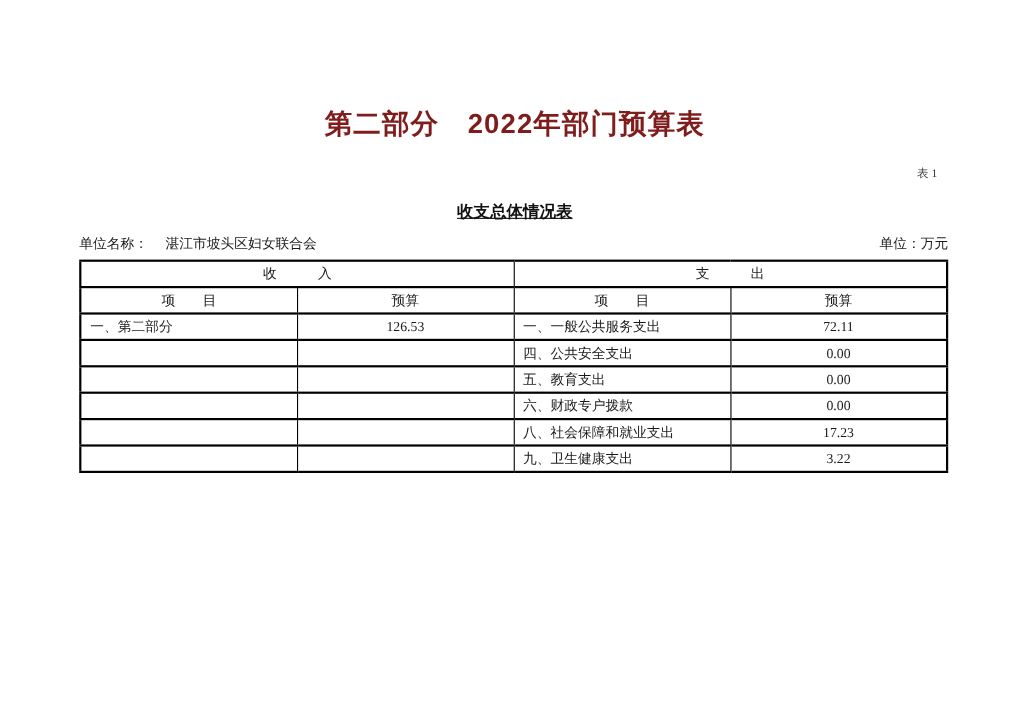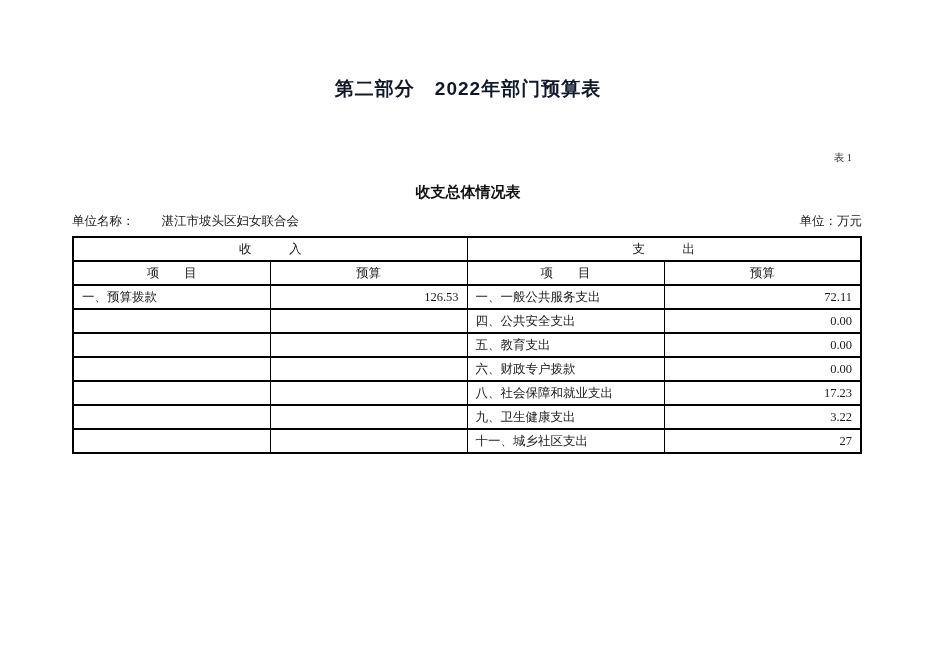--- a/index.html
+++ b/index.html
@@ -10,61 +10,62 @@
   body {
     width: 936px;
     height: 662px;
     position: relative;
     font-family: "Liberation Serif", serif;
     color: #1a1a1a;
     overflow: hidden;
   }
   .page-title {
     position: absolute;
-    top: 76px;
+    top: 96px;
     left: 0;
     width: 100%;
     text-align: center;
     font-family: "Liberation Sans", sans-serif;
     font-weight: bold;
-    font-size: 19px;
+    font-size: 25px;
     letter-spacing: 1px;
-    color: #0f172a;
+    color: #7f1d1d;
   }
   .table-label {
     position: absolute;
     top: 151px;
     right: 84px;
     font-size: 10.5px;
     color: #333;
     text-align: right;
   }
   .page-subtitle {
     position: absolute;
     top: 183px;
     left: 0;
     width: 100%;
     text-align: center;
     font-family: "Liberation Sans", sans-serif;
     font-weight: bold;
     font-size: 15px;
     color: #111;
+    text-decoration: underline;
   }
   .meta-row {
     position: absolute;
     top: 213px;
     left: 72px;
     width: 790px;
     display: flex;
     justify-content: space-between;
     align-items: flex-end;
     font-size: 12.5px;
   }
   .unit-name {
-    margin-left: 27px;
+    margin-left: 16px;
   }
   table.budget-table {
     position: absolute;
     top: 236px;
     left: 72px;
     width: 790px;
     border-collapse: collapse;
     table-layout: fixed;
     font-size: 12.5px;
     color: #1a1a1a;
@@ -85,21 +86,21 @@
     border-right: 2px solid #000;
   }
   th.section-header, th.col-header {
     text-align: center;
     padding: 0;
   }
   td.item-cell {
     text-align: left;
   }
   td.num-cell {
-    text-align: right;
+    text-align: center;
   }
 </style>
 </head>
 <body>
 
 <div class="page-title">第二部分　2022年部门预算表</div>
 
 <div class="table-label">表 1</div>
 
 <div class="page-subtitle">收支总体情况表</div>
@@ -125,21 +126,21 @@
     </tr>
     <tr>
       <th class="col-header">项　　目</th>
       <th class="col-header">预算</th>
       <th class="col-header">项　　目</th>
       <th class="col-header">预算</th>
     </tr>
   </thead>
   <tbody>
     <tr>
-      <td class="item-cell">一、预算拨款</td>
+      <td class="item-cell">一、第二部分</td>
       <td class="num-cell">126.53</td>
       <td class="item-cell">一、一般公共服务支出</td>
       <td class="num-cell">72.11</td>
     </tr>
     <tr>
       <td class="item-cell"></td>
       <td class="num-cell"></td>
       <td class="item-cell">四、公共安全支出</td>
       <td class="num-cell">0.00</td>
     </tr>
@@ -160,20 +161,14 @@
       <td class="num-cell"></td>
       <td class="item-cell">八、社会保障和就业支出</td>
       <td class="num-cell">17.23</td>
     </tr>
     <tr>
       <td class="item-cell"></td>
       <td class="num-cell"></td>
       <td class="item-cell">九、卫生健康支出</td>
       <td class="num-cell">3.22</td>
     </tr>
-    <tr>
-      <td class="item-cell"></td>
-      <td class="num-cell"></td>
-      <td class="item-cell">十一、城乡社区支出</td>
-      <td class="num-cell">27</td>
-    </tr>
   </tbody>
 </table>
 
 </body></html>

